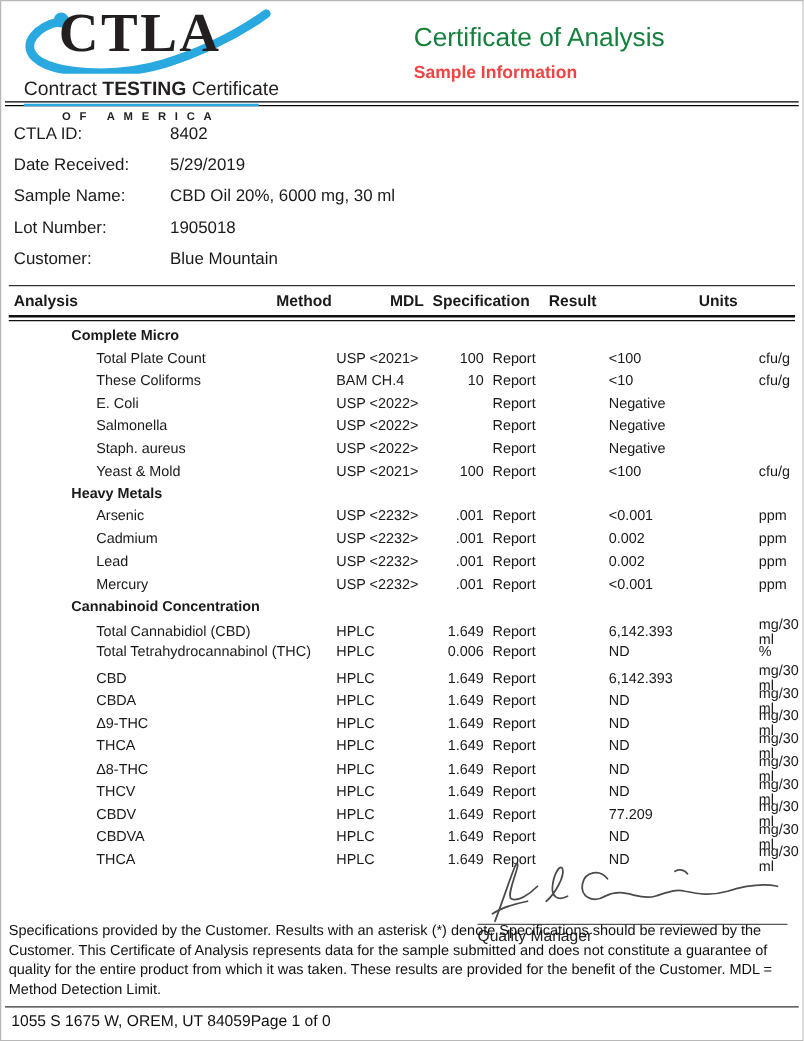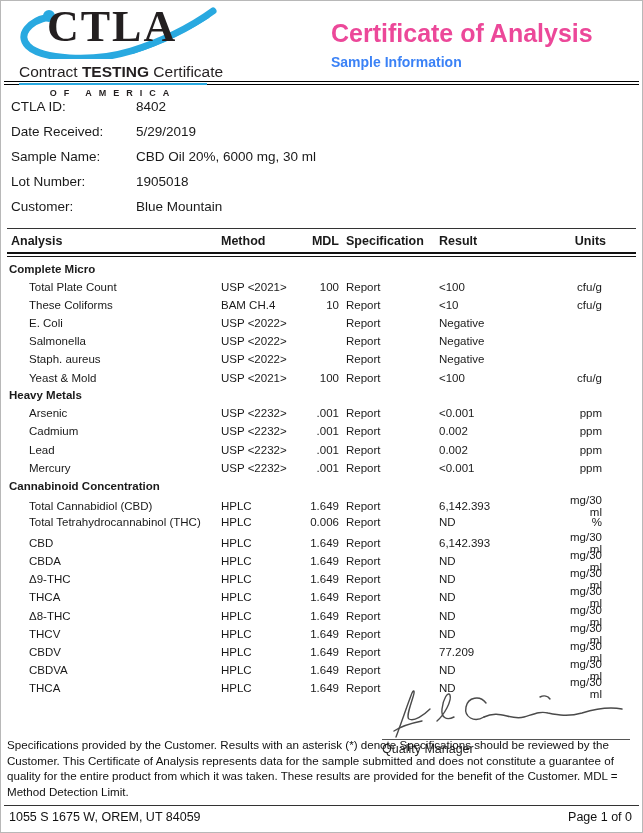--- a/index.html
+++ b/index.html
@@ -25,60 +25,60 @@
     position: absolute; left: 28px; top: -6px; z-index: 1;
     font-family: "Liberation Serif", serif;
     font-weight: 700; font-size: 44px; letter-spacing: 2px; color: #231f20;
   }
   .logo-line1 { margin-top: 8px; font-size: 15.5px; color: #231f20; white-space: nowrap; }
   .logo-line1 b { font-weight: 700; }
   .logo-rule { width: 188px; height: 2px; margin-top: 2px; }
   .logo-line2 { width: 188px; text-align: center; font-size: 9px; letter-spacing: 7px; margin-top: 3px; color: #231f20; font-weight: 700; }
 
   .title-block { flex: 1; padding-top: 12px; padding-left: 22px; }
-  .doc-title { font-size: 25px; font-weight: 700; color: #ec4899; }
-  .doc-subtitle { font-size: 14px; font-weight: 700; margin-top: 6px; color: #3b82f6; }
+  .doc-title { font-size: 21px; font-weight: 400; color: #15803d; }
+  .doc-subtitle { font-size: 14px; font-weight: 700; margin-top: 6px; color: #ef4444; }
 
   .dbl-rule { margin: 0 3px; height: 4px; border-top: 1.5px solid #000; border-bottom: 1.5px solid #000; }
 
   
   .sample-info { padding: 9px 0 0 10px; }
   .info-row { display: flex; height: 25px; align-items: center; font-size: 13.5px; }
   .info-label { width: 125px; }
   .info-value { }
 
   
   .table-wrap { margin-top: 9px; }
   .rule-thin { margin: 0 6px; border-top: 1px solid #333; }
   .grid-row { display: grid; grid-template-columns: 214px 86px 32px 100px 120px 1fr; padding: 0 6px; align-items: center; }
   .thead { height: 23px; font-size: 12.5px; font-weight: 700; }
   .thead .c1 { padding-left: 4px; }
   .dbl-under { margin: 0 6px; height: 3px; border-top: 2px solid #111; }
   .dbl-under2 { margin: 1px 6px 0 6px; height: 1px; background: #111; }
 
-  .tbody { padding-top: 3px; }
+  .tbody { padding-top: 3px; padding-left: 48px; }
   .trow { height: 18.2px; font-size: 11.5px; }
   .section-row { height: 17.5px; font-size: 11.5px; font-weight: 700; padding-left: 8px; display: flex; align-items: center; }
   .c1 { padding-left: 22px; }
   .c3 { text-align: right; }
   .c4 { padding-left: 7px; }
-  .c6 { text-align: right; padding-right: 34px; }
+  .c6 { text-align: left; padding-right: 34px; }
   .thead .c6 { padding-right: 30px; }
 
   
   .sig-block { position: absolute; right: 12px; top: 686px; width: 248px; }
   .sig-svg { display: block; width: 248px; height: 52px; }
   .sig-line { border-top: 1px solid #555; }
   .sig-role { text-align: left; font-size: 12.5px; margin-top: 2px; color: #222; }
 
   
   .footer { position: absolute; left: 0; right: 0; bottom: 0; }
   .disclaimer { padding: 0 8px 6px 6px; font-size: 11.6px; line-height: 1.33; color: #111; }
   .footer-rule { border-top: 1.5px solid #333; margin: 0 3px; }
-  .footer-bottom { display: flex; justify-content: space-between; padding: 4px 10px 8px 8px; font-size: 12.5px; color: #111; gap: 32px; }
+  .footer-bottom { display: flex; justify-content: flex-start; padding: 4px 10px 8px 8px; font-size: 12.5px; color: #111; }
 </style>
 </head>
 <body>
 
 <div class="page">
 
   <div class="header">
     <div class="logo-block">
       <div class="logo-mark">
         <svg class="logo-swoosh" viewBox="0 0 206 54">

